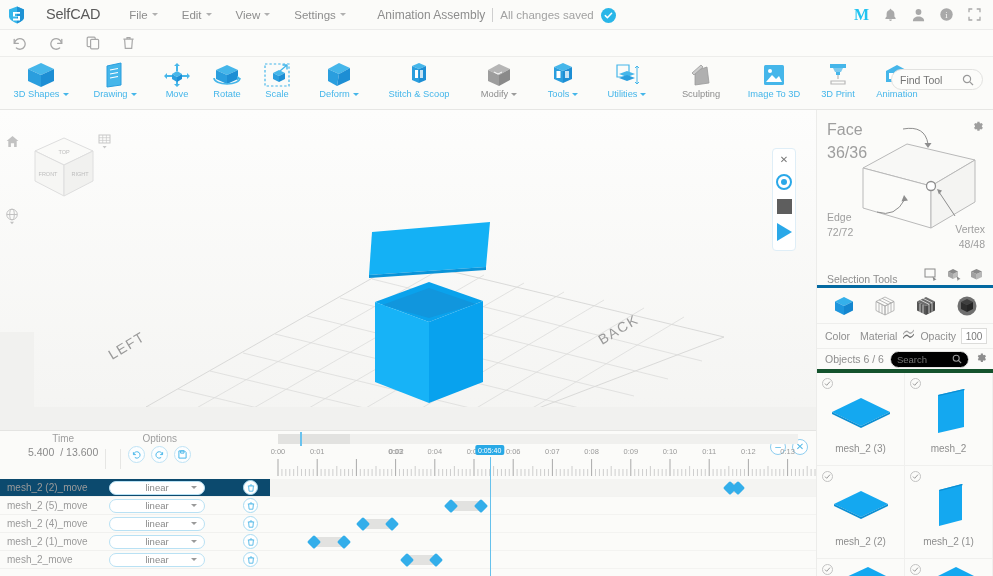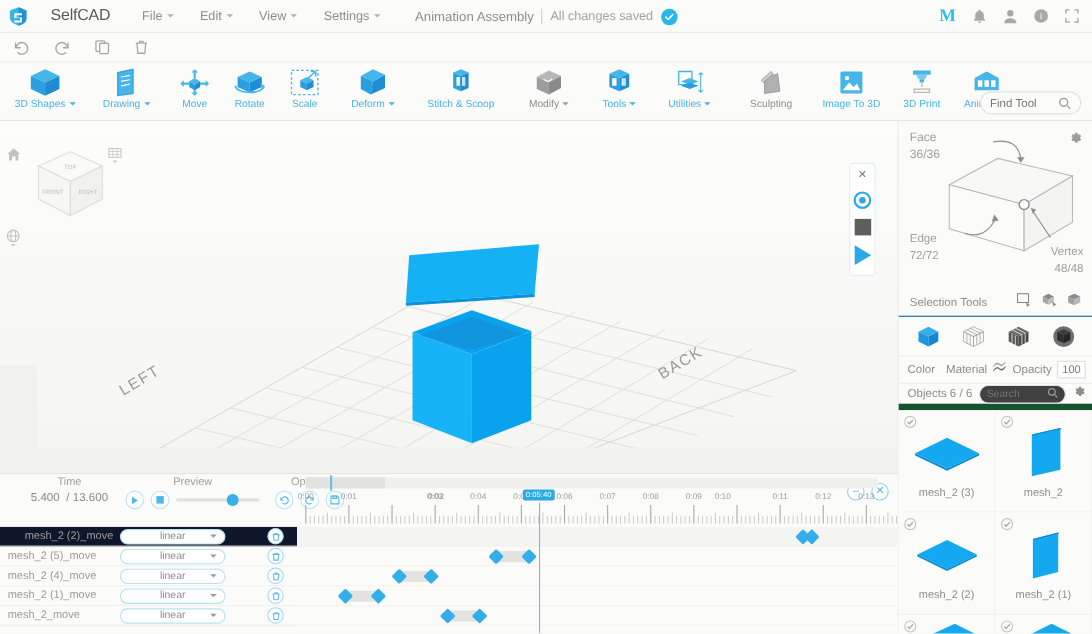--- a/index.html
+++ b/index.html
@@ -65,21 +65,21 @@
   .tool .tlabel {
     font-size:9.3px; color:#45b6ea; white-space:nowrap;
     display:flex; align-items:center; gap:3px; line-height:1;
   }
   .tool.gray .tlabel { color:#8d8d8d; }
   .tool .tlabel .caret { border-top-color:#45b6ea; }
   .tool.gray .tlabel .caret { border-top-color:#9b9b9b; }
   .findtool {
     position:absolute; right:10px; top:12px;
     width:92px; height:21px; border:1px solid #e2e2e0; border-radius:11px;
-    display:flex; align-items:center; padding:0 8px; background:#fcfcfa;margin-top:14px;
+    display:flex; align-items:center; padding:0 8px; background:#fcfcfa;
   }
   .findtool input {
     border:none; outline:none; background:transparent; font-size:10.5px;
     color:#9a9a9a; width:100%; font-family:"Liberation Sans", sans-serif;
   }
   .findtool .fi { color:#9a9a9a; display:flex; }
 
   
   .viewport {
     position:absolute; left:0; top:110px; width:816px; height:320px;
@@ -105,53 +105,53 @@
   .vp-bottom-strip { position:absolute; left:0; bottom:0; width:100%; height:23px; background:#f1f1ef; }
   .vp-left-strip { position:absolute; left:0; bottom:23px; width:34px; height:75px; background:#f1f1ef; }
 
   
   .rightpanel {
     position:absolute; right:0; top:110px; width:177px; height:466px;
     background:#fbfbf9; border-left:1px solid #ececea;
   }
   .sel-box { position:relative; height:152px; padding:8px 10px; }
   .gear-tr { position:absolute; right:9px; top:9px; color:#9e9e9e; }
-  .lbl-face { position:absolute; left:10px; top:8px; font-size:11px; color:#9e9e9e; line-height:1.45; }
+  .lbl-face { position:absolute; left:10px; top:8px; font-size:16px; color:#9e9e9e; line-height:1.45; }
   .lbl-edge { position:absolute; left:10px; top:100px; font-size:10.5px; color:#9e9e9e; line-height:1.45; }
   .lbl-vertex { position:absolute; right:8px; top:112px; font-size:10.5px; color:#9e9e9e; line-height:1.45; text-align:right; }
   .sel-svg { position:absolute; left:38px; top:16px; }
   .seltools-row {
-    display:flex; align-items:center; padding:0 10px; height:26px;
-    border-bottom:1px solid #0369a1;
+    display:flex; align-items:flex-end; padding:0 10px; height:26px;
+    border-bottom:3px solid #0369a1;
   }
   .seltools-row .st-label { font-size:10.5px; color:#8e8e8e; }
   .seltools-row .st-icons { margin-left:auto; display:flex; gap:9px; align-items:center; color:#8a8a8a; }
   .modes-row {
     display:flex; align-items:center; justify-content:space-around;
     height:36px; border-bottom:1px solid #eeeeec; padding:0 6px;
   }
   .mode-ico { display:flex; align-items:center; justify-content:center; cursor:default; }
   .cmo-row {
     display:flex; align-items:center; height:25px; padding:0 6px 0 8px;
     gap:5px; border-bottom:1px solid #eeeeec; font-size:10.5px; color:#8e8e8e;
   }
   .dot-black { width:11px;height:11px;border-radius:50%;background:#1c1c1c; display:inline-block; }
   .opacity-input {
     width:26px; height:16px; border:1px solid #dcdcda; background:#fff;
     font-size:10px; color:#7a7a7a; text-align:center; outline:none;
     font-family:"Liberation Sans", sans-serif;
   }
   .objects-row {
     display:flex; align-items:center; height:24px; padding:0 6px 0 8px;
-    gap:6px; border-bottom:6px solid #14532d;
+    gap:6px; border-bottom:4px solid #14532d;
   }
   .objects-row .ob-label { font-size:10.5px; color:#8e8e8e; white-space:nowrap; }
   .obj-search {
     flex:1; height:17px; border:1px solid #e3e3e1; border-radius:9px;
-    background:#404040; display:flex; align-items:center; padding:0 6px; gap:3px;
+    background:#000000; display:flex; align-items:center; padding:0 6px; gap:3px;
   }
   .obj-search input {
     border:none;outline:none;background:transparent;font-size:9.5px;color:#a8a8a8;width:100%;
     font-family:"Liberation Sans", sans-serif;
   }
   .obj-grid { display:grid; grid-template-columns:1fr 1fr; }
   .obj-cell {
     height:93px; position:relative; border-bottom:1px solid #f0f0ee;
     border-right:1px solid #f0f0ee; background:#fbfbf9;
     display:flex; flex-direction:column; align-items:center; justify-content:center;
@@ -209,21 +209,21 @@
     position:absolute; top:0; bottom:0; width:1.4px; background:#66c1ec; z-index:4;
   }
 
   
   .tracks { position:absolute; left:0; top:48px; right:0; bottom:0; display:flex; }
   .track-names { width:270px; position:relative; }
   .track-row {
     height:18px; display:flex; align-items:center; position:relative;
     border-bottom:1px solid #f1f1ef; padding-left:7px; gap:6px;
   }
-  .track-row.sel { background:#0f172a;text-align:right; }
+  .track-row.sel { background:#0c4a6e; }
   .track-row .tname { font-size:10px; color:#9a9a9a; width:96px; white-space:nowrap; overflow:hidden; }
   .easing {
     width:96px; height:14px; border:1px solid #b9e1f4; border-radius:8px;
     background:#fff; display:flex; align-items:center; justify-content:center;
     position:relative; font-size:9.5px; color:#8a8a8a;
   }
   .easing .caret2 {
     position:absolute; right:7px; width:0;height:0;
     border-left:3px solid transparent;border-right:3px solid transparent;border-top:3.5px solid #9a9a9a;
   }
@@ -880,38 +880,20 @@
         <div class="tl-group" style="margin-left:28px">
           <span class="ghead">Time</span>
           <span class="tl-grow">
             <span class="tval">5.400</span>
             <span class="tval">/ 13.600</span>
           </span>
         </div>
 
         <span class="vdiv" style="margin-top:16px"></span>
 
-        <div class="tl-group" style="margin-left:2px">
-          <span class="ghead">Preview</span>
-          <span class="tl-grow">
-            <span class="cbtn">
-              <svg width="7" height="8" viewBox="0 0 7 8">
-                  <path d="M1 0.6 L6.3 4 L1 7.4 Z" fill="#4bb8ea"></path>
-                </svg>
-            </span>
-            <span class="cbtn">
-              <svg width="7" height="7" viewBox="0 0 7 7">
-                  <rect width="7" height="7" fill="#4bb8ea"></rect>
-                </svg>
-            </span>
-            <span class="slider">
-                <i></i>
-              </span>
-          </span>
-        </div>
 
         <span class="vdiv" style="margin-top:16px"></span>
 
         <div class="tl-group" style="margin-left:0">
           <span class="ghead">Options</span>
           <span class="tl-grow">
             <span class="cbtn">
               <svg width="9" height="9" viewBox="0 0 9 9" fill="none" stroke="#4bb8ea" stroke-width="1">
                   <path d="M1.4 2.2v2.4h2.4"></path>
                   <path d="M1.7 4.4A3.2 3.2 0 1 1 2.8 7.4"></path>
@@ -1091,21 +1073,21 @@
             <div class="ruler-ticklabel" style="left: 8px;">0:00</div>
             <div class="ruler-ticklabel" style="left: 47.2px;">0:01</div>
             <div class="ruler-ticklabel" style="left: 86.4px; margin-left: 40px;">0:02</div>
             <div class="ruler-ticklabel" style="left: 125.6px;">0:03</div>
             <div class="ruler-ticklabel" style="left: 164.8px;">0:04</div>
             <div class="ruler-ticklabel" style="left: 204px;">0:05</div>
             <div class="ruler-ticklabel" style="left: 243.2px;">0:06</div>
             <div class="ruler-ticklabel" style="left: 282.4px;">0:07</div>
             <div class="ruler-ticklabel" style="left: 321.6px;">0:08</div>
             <div class="ruler-ticklabel" style="left: 360.8px;">0:09</div>
-            <div class="ruler-ticklabel" style="left: 387px;">0:10</div>
+            <div class="ruler-ticklabel" style="left: 400px;">0:10</div>
             <div class="ruler-ticklabel" style="left: 439.2px;">0:11</div>
             <div class="ruler-ticklabel" style="left: 478.4px;">0:12</div>
             <div class="ruler-ticklabel" style="left: 517.6px;">0:13</div>
           </div>
       </div>
 
       <div class="playhead-badge" id="ph-badge" style="left: 219.68px;">0:05:40</div>
       <div class="playhead-line" id="ph-line-top" style="top: 26px; height: 22px; left: 219.68px;"></div>
     </div>
 

